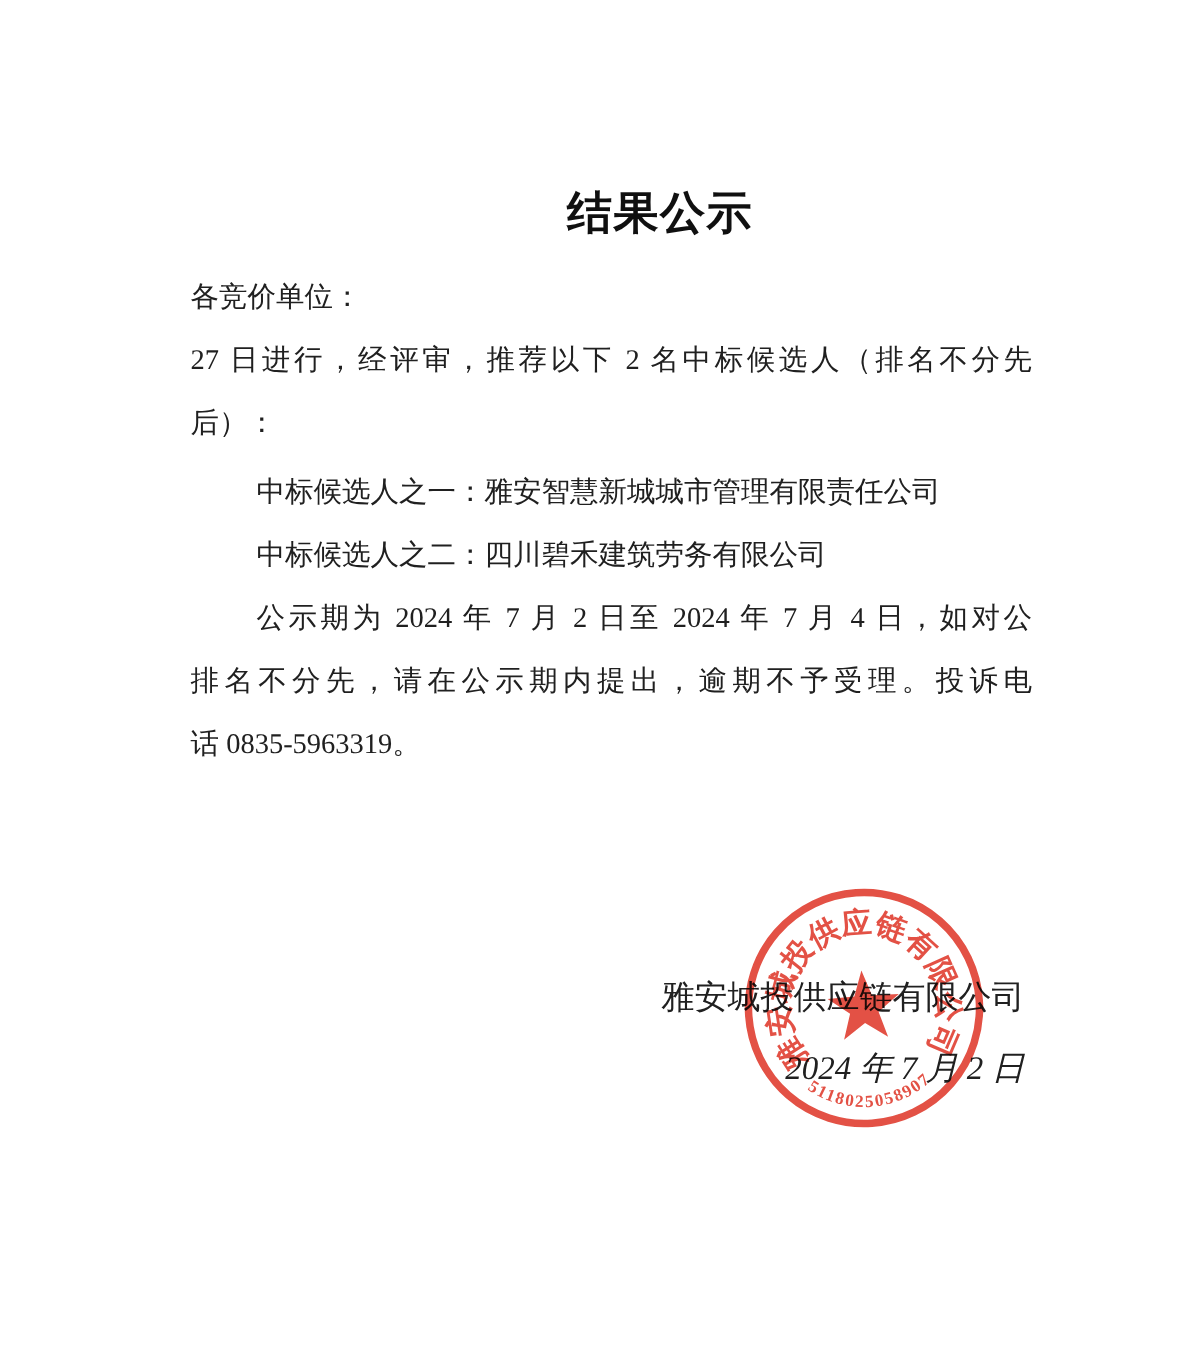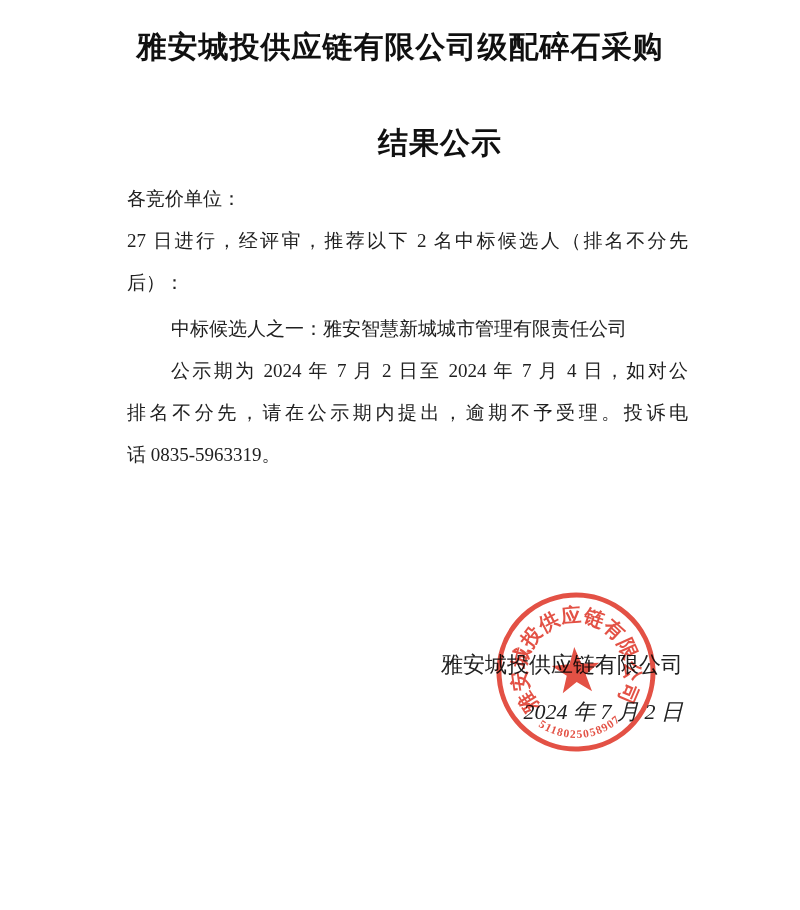--- a/index.html
+++ b/index.html
@@ -26,28 +26,28 @@
     mix-blend-mode:multiply;opacity:0.88;transform:rotate(-4deg);
   }
   .ring-text{font-family:"Liberation Serif",serif;font-size:20px;font-weight:700;letter-spacing:0.5px;}
   .serial-text{font-family:"Liberation Serif",serif;font-size:11.5px;font-weight:700;letter-spacing:1.2px;}
 </style>
 </head>
 <body>
 
 <div class="page">
 
-  <div class="title t1">雅安城投供应链有限公司级配碎石采购</div>
   <div class="title t2">结果公示</div>
 
   <div class="body-text">
     <div class="line">各竞价单位：</div>
     <div class="line stretch">27 日进行，经评审，推荐以下 2 名中标候选人（排名不分先</div>
     <div class="line">后）：</div>
     <div class="line indent gap">中标候选人之一：雅安智慧新城城市管理有限责任公司</div>
+    <div class="line indent">中标候选人之二：四川碧禾建筑劳务有限公司</div>
     <div class="line indent stretch">公示期为 2024 年 7 月 2 日至 2024 年 7 月 4 日，如对公</div>
     <div class="line stretch">排名不分先，请在公示期内提出，逾期不予受理。投诉电</div>
     <div class="line">话 0835-5963319。</div>
   </div>
 
   <div class="sig sig-company">雅安城投供应链有限公司</div>
   <div class="sig sig-date">2024 年 7 月 2 日</div>
 
   <svg class="stamp" viewBox="0 0 170 170" aria-hidden="true">
     <circle cx="85" cy="85" r="77" fill="none" stroke-width="5" stroke="#df392b"></circle>

